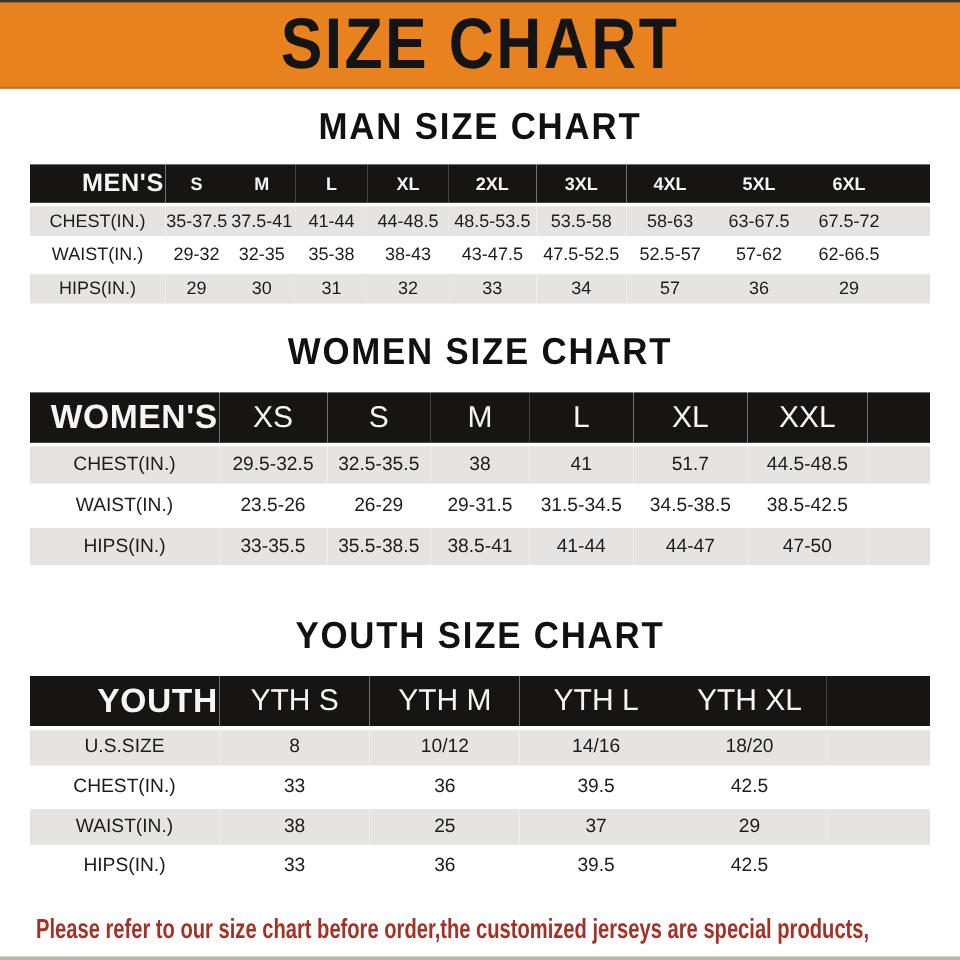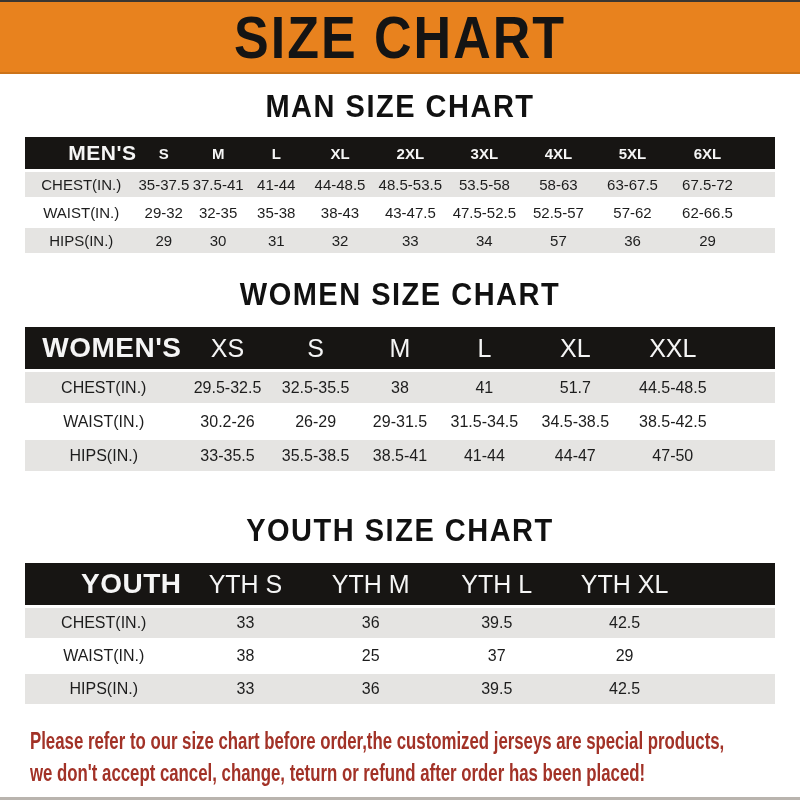--- a/index.html
+++ b/index.html
@@ -223,21 +223,21 @@
               <td>29.5-32.5</td>
               <td>32.5-35.5</td>
               <td>38</td>
               <td>41</td>
               <td>51.7</td>
               <td>44.5-48.5</td>
               <td class="filler"></td>
             </tr>
             <tr>
               <td>WAIST(IN.)</td>
-              <td>30.2-26</td>
+              <td>23.5-26</td>
               <td>26-29</td>
               <td>29-31.5</td>
               <td>31.5-34.5</td>
               <td>34.5-38.5</td>
               <td>38.5-42.5</td>
               <td class="filler"></td>
             </tr>
             <tr>
               <td>HIPS(IN.)</td>
               <td>33-35.5</td>
@@ -270,20 +270,28 @@
               <th class="row-label">YOUTH</th>
               <th>YTH S</th>
               <th>YTH M</th>
               <th>YTH L</th>
               <th>YTH XL</th>
               <th class="filler"></th>
             </tr>
           </thead>
           <tbody>
             <tr>
+              <td>U.S.SIZE</td>
+              <td>8</td>
+              <td>10/12</td>
+              <td>14/16</td>
+              <td>18/20</td>
+              <td class="filler"></td>
+            </tr>
+            <tr>
               <td>CHEST(IN.)</td>
               <td>33</td>
               <td>36</td>
               <td>39.5</td>
               <td>42.5</td>
               <td class="filler"></td>
             </tr>
             <tr>
               <td>WAIST(IN.)</td>
               <td>38</td>

